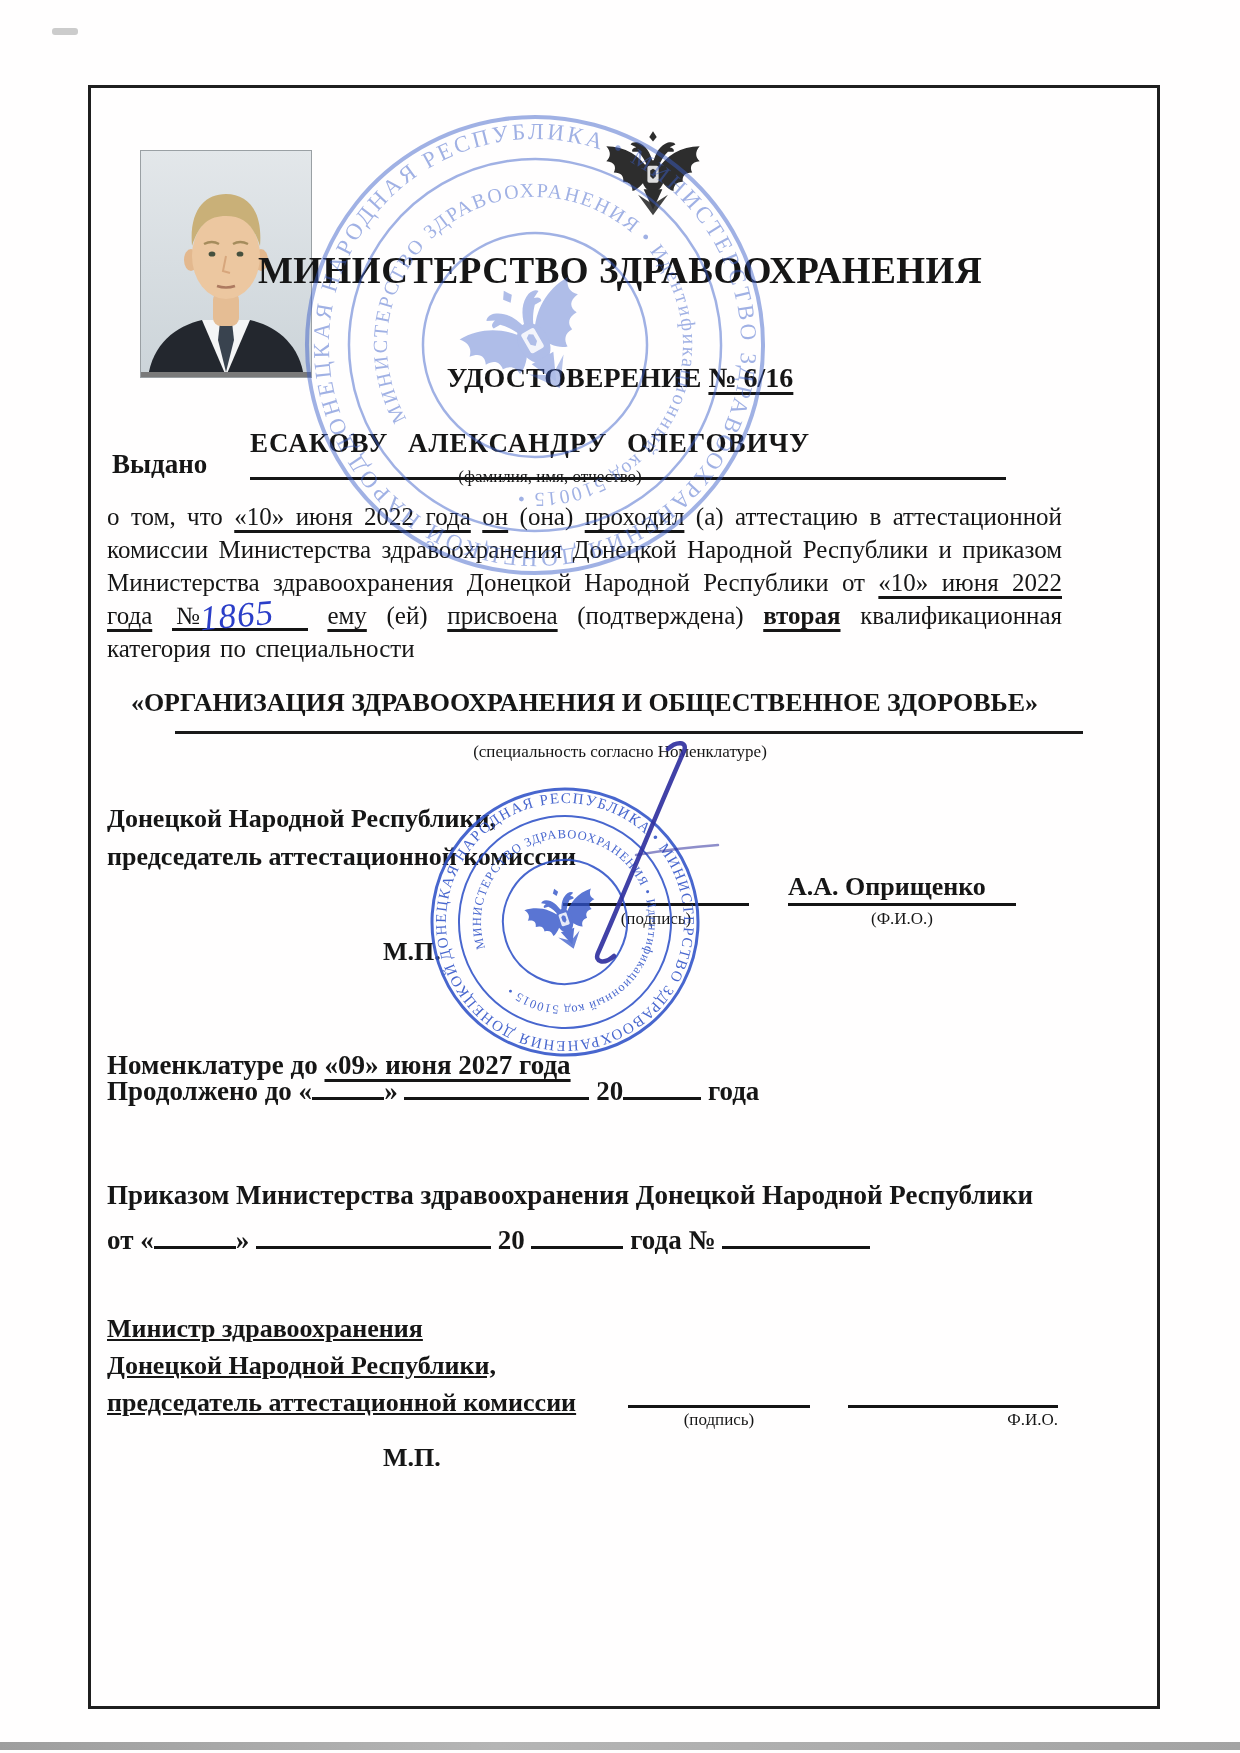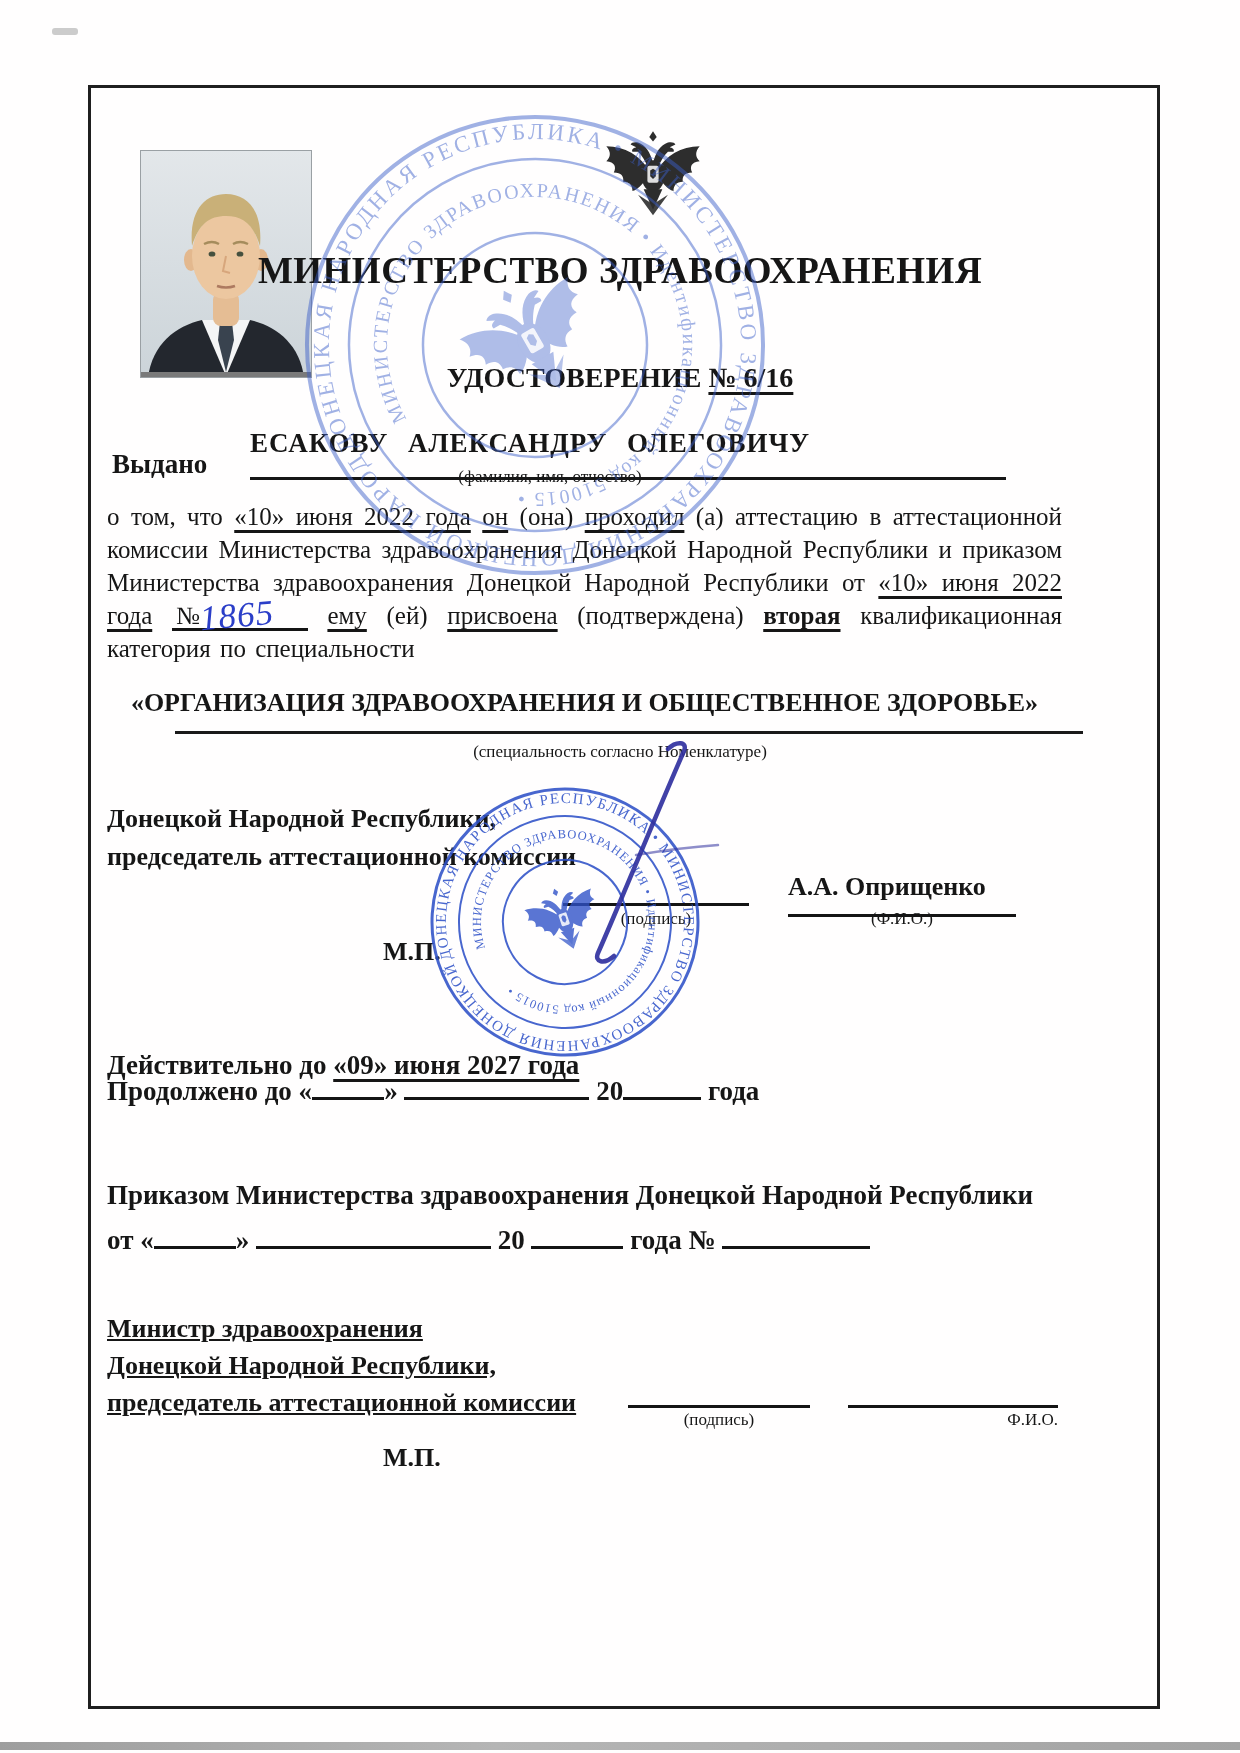--- a/index.html
+++ b/index.html
@@ -44,21 +44,21 @@
   .spec-caption{left:120px;top:742px;width:1000px;text-align:center;font-size:17px;}
 
   
   .off-line{font-size:26px;font-weight:bold;line-height:38px;white-space:nowrap;}
   .io-block{left:107px;top:800px;}
   .sig-line{border-top:3px solid #141414;}
   .cap{font-size:17px;text-align:center;}
   .io-sign{left:563px;top:903px;width:186px;}
   .io-sign-cap{left:563px;top:909px;width:186px;}
   .io-name{left:788px;top:872px;width:228px;font-size:26px;font-weight:bold;
-    border-bottom:3px solid #141414;padding-bottom:12px;white-space:nowrap;}
+    border-bottom:3px solid #141414;padding-bottom:1px;white-space:nowrap;}
   .io-name-cap{left:788px;top:909px;width:228px;}
   .mp{font-size:26px;font-weight:bold;}
   .mp1{left:383px;top:937px;}
   .mp2{left:383px;top:1443px;}
 
   
   .line-bold{font-size:27px;font-weight:bold;white-space:nowrap;}
   .valid{left:107px;top:1050px;}
   .prolonged{left:107px;top:1073px;text-align:center;}
   .order1{left:107px;top:1180px;text-align:right;}
@@ -215,21 +215,21 @@
   </div>
 
   <div class="abs signature">
     <svg viewBox="0 0 200 235">
       <path d="M128 14 C136 6 148 6 144 16 C128 52 104 110 82 162 C74 181 66 200 58 218 C54 227 64 230 74 221" fill="none" stroke="#31319f" stroke-width="4.5" stroke-linecap="round" opacity=".92"></path>
       <path d="M96 120 C120 116 150 112 178 110" fill="none" stroke="#31319f" stroke-width="2.5" stroke-linecap="round" opacity=".55"></path>
     </svg>
   </div>
 
   <div class="abs line-bold valid">
-    <span>Действительно до </span><span class="u">«09» июня 2027 года</span>
+    <span>Номенклатуре до </span><span class="u">«09» июня 2027 года</span>
   </div>
 
   <div class="abs line-bold prolonged">
     <span>Продолжено до «</span><span class="blank w72"></span><span>»</span> <span class="blank w185"></span> <span>20</span><span class="blank w78"></span> <span>года</span>
   </div>
 
   <div class="abs line-bold order1">Приказом Министерства здравоохранения Донецкой Народной Республики</div>
   <div class="abs line-bold order2">
     <span>от «</span><span class="blank w82"></span><span>»</span> <span class="blank w235"></span> <span>20</span> <span class="blank w92"></span> <span>года №</span> <span class="blank w148"></span>
   </div>

